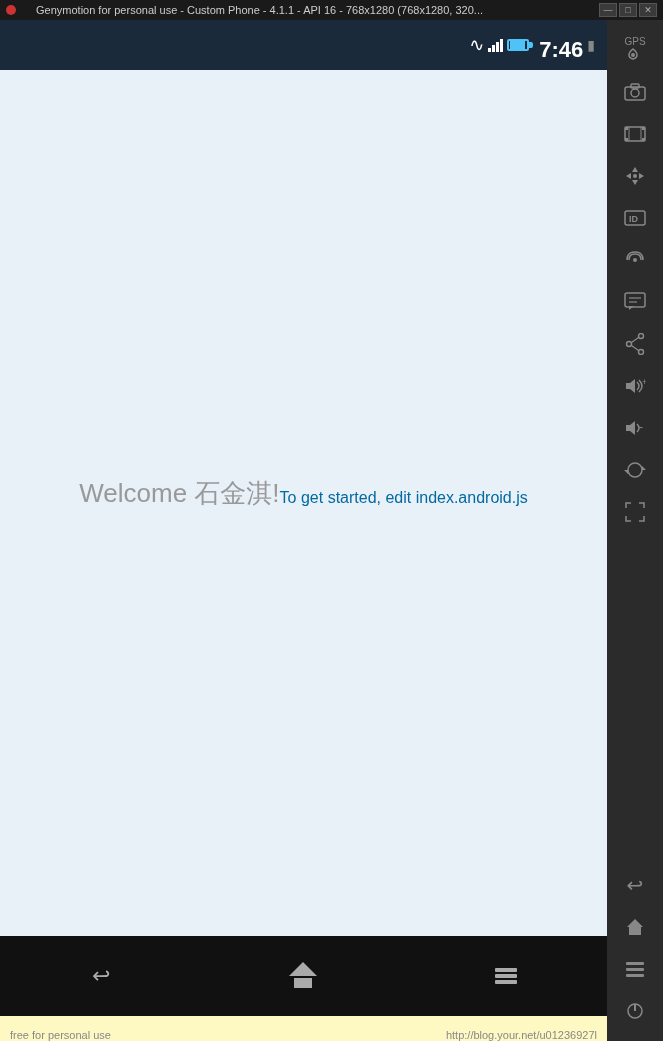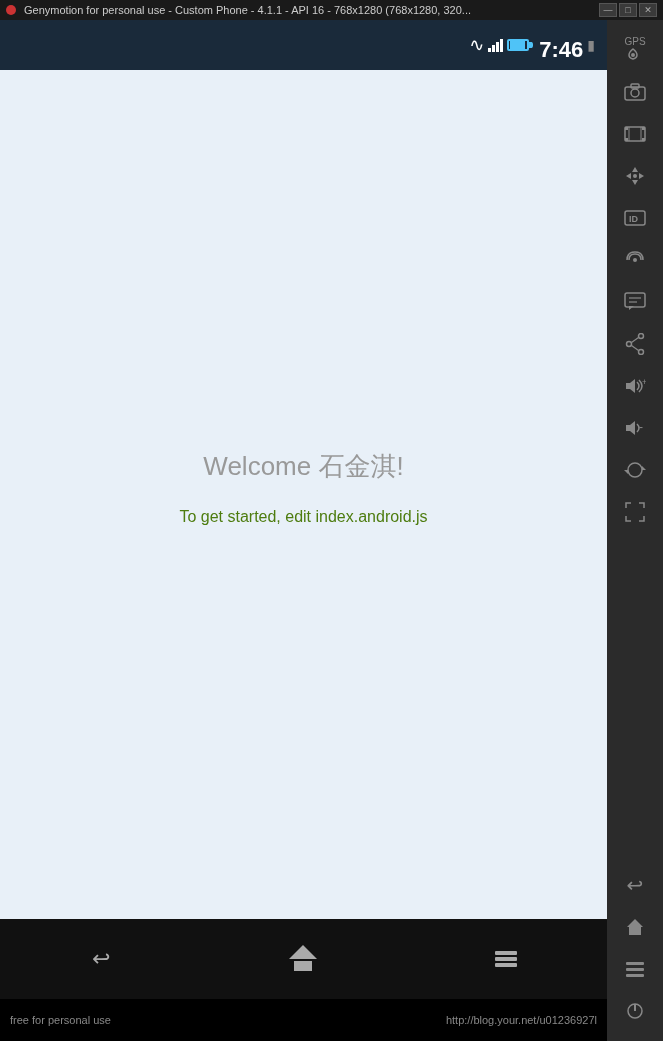--- a/index.html
+++ b/index.html
@@ -20,21 +20,21 @@
       display: flex;
       align-items: center;
       justify-content: space-between;
       padding: 0 6px;
       position: relative;
       z-index: 10;
     }
     .title-bar-left {
       display: flex;
       align-items: center;
-      gap: 4px;
+      gap: 16px;
     }
     .title-dot {
       width: 10px;
       height: 10px;
       border-radius: 50%;
     }
     .dot-red { background: #cc3333; }
     .title-text {
       color: #cccccc;
       font-size: 11px;
@@ -131,34 +131,33 @@
       background: #4fc3f7;
       border-radius: 0 2px 2px 0;
       top: 50%;
       transform: translateY(-50%);
     }
 
     
     .app-content {
       flex: 1;
       display: flex;
-      flex-direction: column;
       align-items: center;
       justify-content: center;
       background: #e8f0f8;
       padding: 20px;
     }
     .welcome-text {
       color: #999;
       font-size: 26px;
       margin-bottom: 20px;
       text-align: center;
     }
     .instruction-text {
-      color: #4d7c0f;
+      color: #0369a1;
       font-size: 16px;
       text-align: center;
       margin-bottom: 10px;
       line-height: 1.6;
     }
 
     
     .bottom-nav {
       width: 100%;
       height: 80px;
@@ -172,24 +171,24 @@
       align-items: center;
       justify-content: center;
       width: 60px;
       height: 50px;
       cursor: pointer;
     }
 
     
     .bottom-bar {
       width: 607px;
-      height: 42px;
-      background: #000000;
-      display: flex;
-      align-items: center;
+      height: 25px;
+      background: #fef9c3;
+      display: flex;
+      align-items: flex-end;
       justify-content: space-between;
       padding: 0 10px;
     }
     .bottom-bar-text {
       color: #888;
       font-size: 11px;
     }
 
     
     .right-sidebar {

